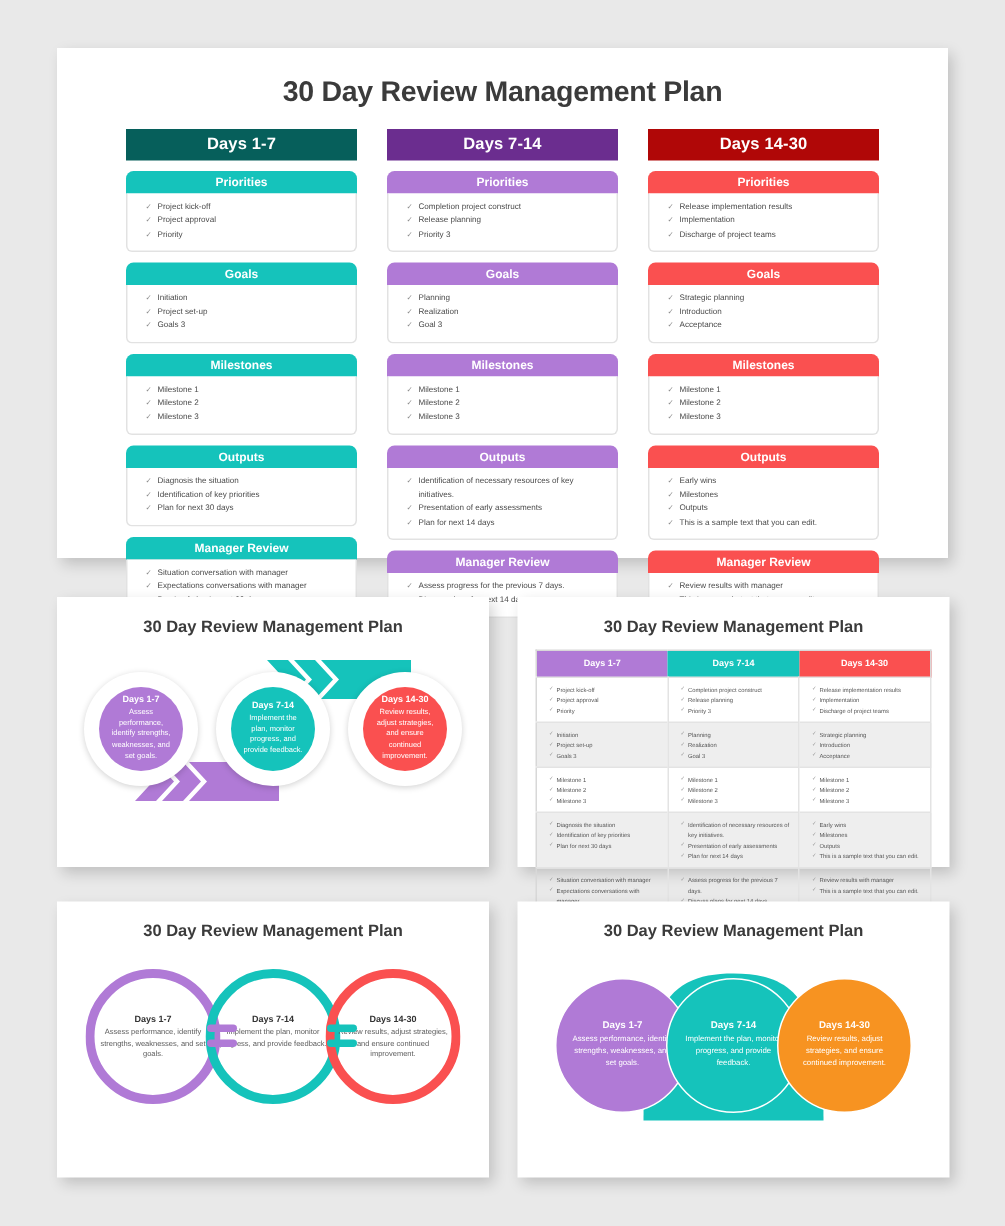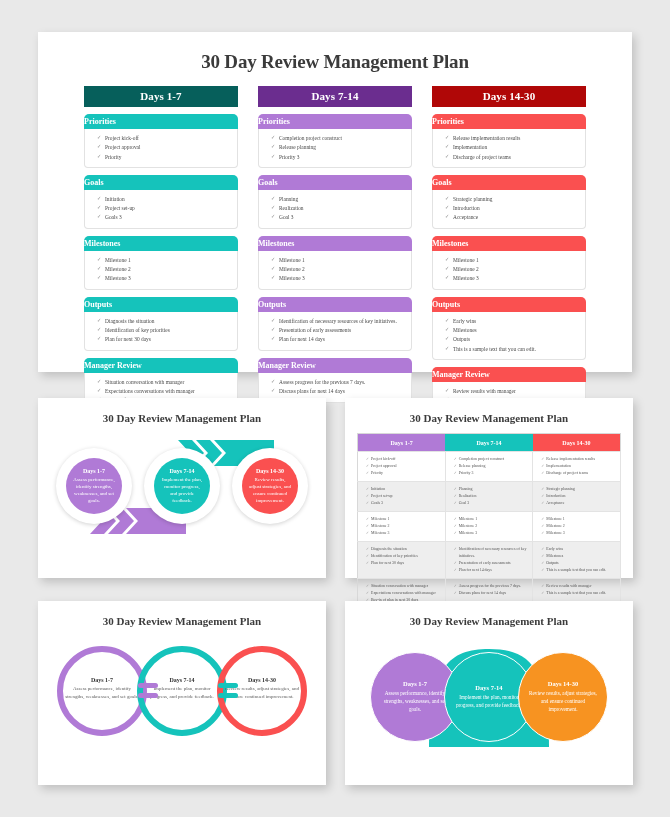--- a/index.html
+++ b/index.html
@@ -2,21 +2,21 @@
 <html><head>
 <meta charset="utf-8">
 <style>
   * { box-sizing: border-box; margin: 0; padding: 0; }
   html, body {
     width: 670px; height: 817px;
     background: #e9e9e9;
     font-family: "Liberation Sans", sans-serif;
     overflow: hidden;
   }
-  .page { position: relative; width: 585px; height: 817px; font-family: Liberation Serif, serif; }
+  .page { position: relative; width: 585px; height: 817px; }
 
   .slide {
     position: absolute;
     background: #ffffff;
     box-shadow: 3px 4px 9px rgba(0,0,0,0.18);
   }
   
   #slide1 { left: 38px; top: 32px; width: 594px; height: 340px; }
   .s1-title {
     text-align: center;
@@ -38,21 +38,21 @@
     text-align: center;
     color: #fff;
     font-size: 11px;
     font-weight: bold;
     letter-spacing: 0.1px;
   }
   .sec { margin-top: 7px; }
   .sec-head {
     height: 15px;
     line-height: 15px;
-    text-align: left;
+    text-align: center;
     color: #fff;
     font-size: 8px;
     font-weight: bold;
     border-radius: 5px 5px 0 0;
   }
   .sec-body {
     background: #fff;
     border: 1px solid #e2e2e2;
     border-top: none;
     border-radius: 0 0 4px 4px;

